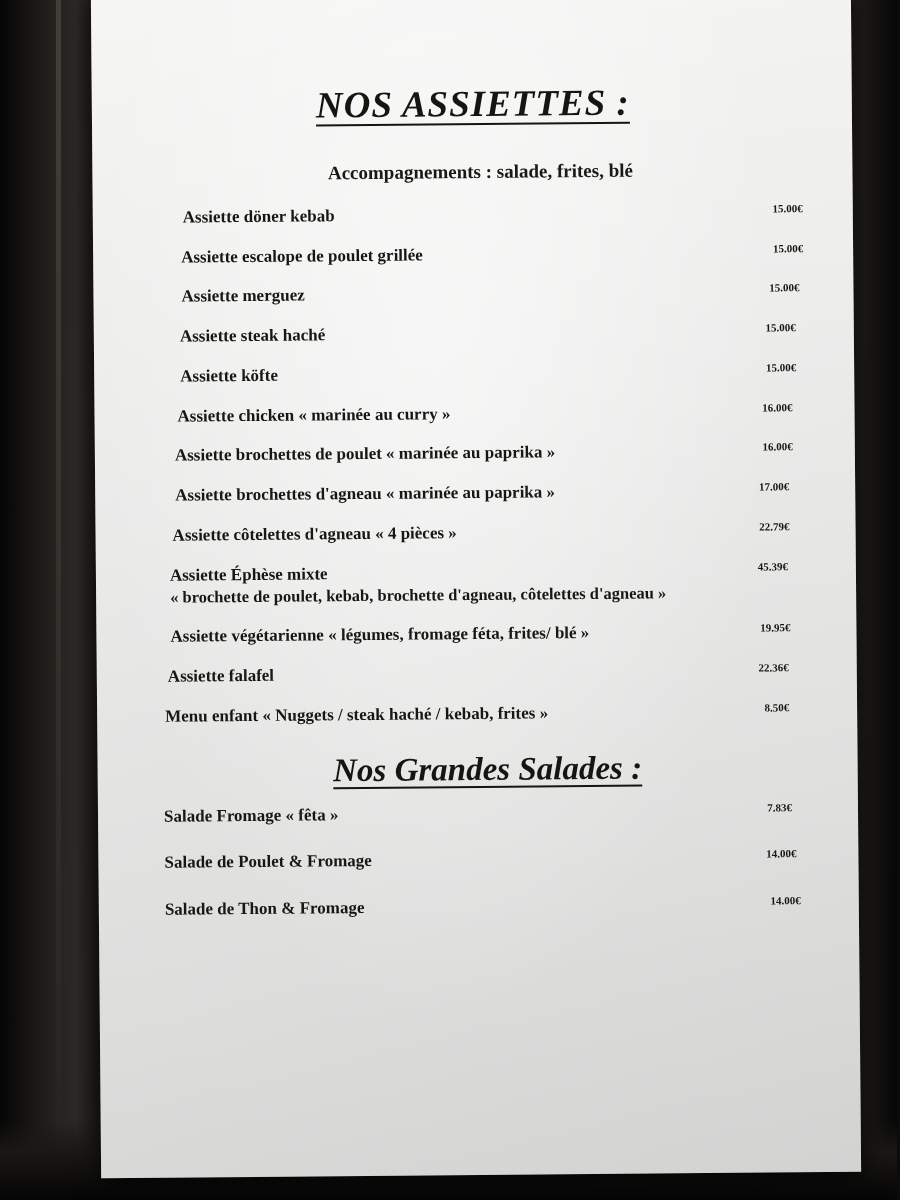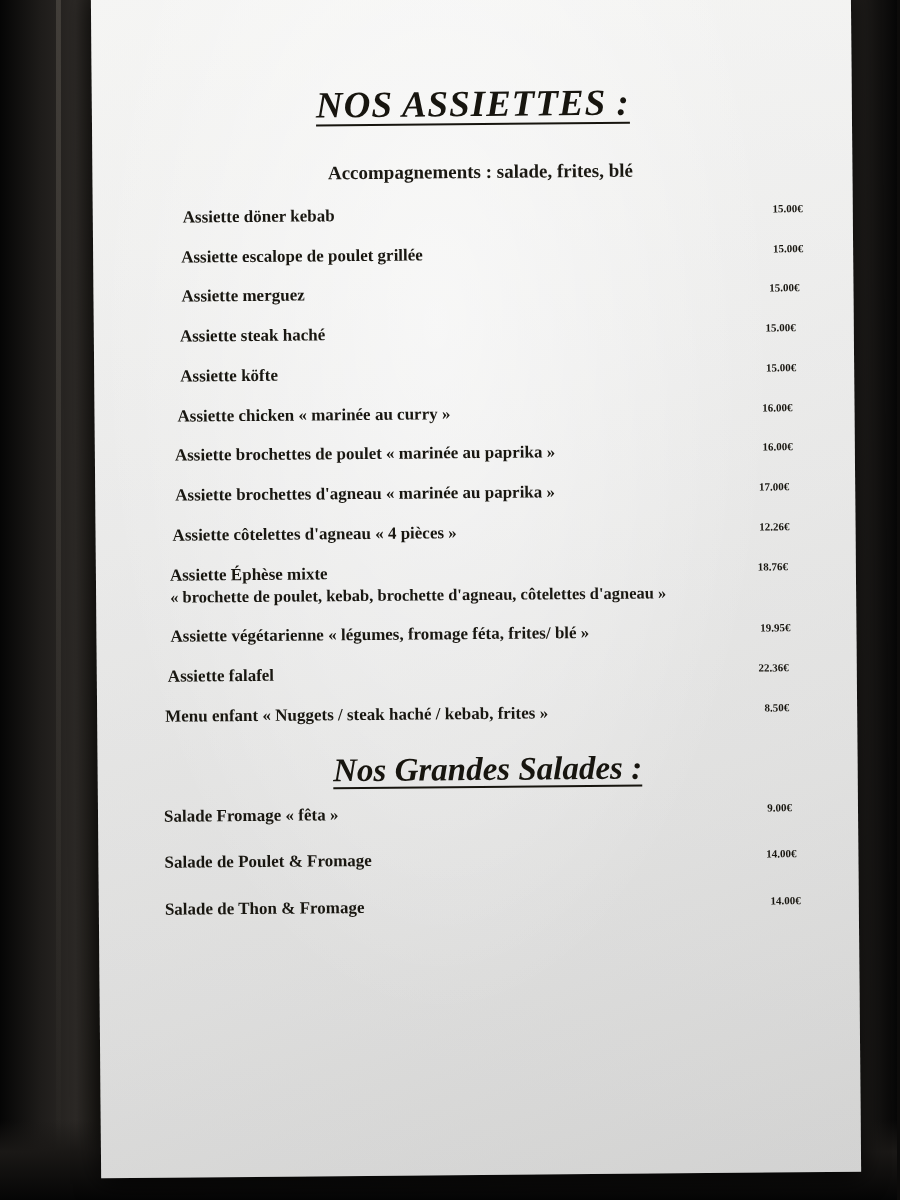--- a/index.html
+++ b/index.html
@@ -211,49 +211,49 @@
         <li class="menu-row i4 p-shift-3">
           <span class="name">Assiette brochettes de poulet « marinée au paprika »</span>
           <span class="price">16.00€</span>
         </li>
         <li class="menu-row i4 p-shift-2">
           <span class="name">Assiette brochettes d'agneau « marinée au paprika »</span>
           <span class="price">17.00€</span>
         </li>
         <li class="menu-row i5 p-shift-2">
           <span class="name">Assiette côtelettes d'agneau «  4 pièces »</span>
-          <span class="price">12.26€</span>
+          <span class="price">22.79€</span>
         </li>
         <li class="menu-row i6 p-shift-1">
           <span class="name">
             <span>Assiette Éphèse mixte</span>
             <span class="sub">« brochette de poulet, kebab, brochette d'agneau, côtelettes d'agneau »</span>
           </span>
-          <span class="price">18.76€</span>
+          <span class="price">45.39€</span>
         </li>
         <li class="menu-row i6 p-shift-2">
           <span class="name">Assiette végétarienne « légumes, fromage féta, frites/ blé »</span>
           <span class="price">19.95€</span>
         </li>
         <li class="menu-row i7 p-shift-1">
           <span class="name">Assiette falafel</span>
           <span class="price">22.36€</span>
         </li>
         <li class="menu-row i8 p-shift-1">
           <span class="name">Menu enfant « Nuggets / steak haché / kebab, frites »</span>
           <span class="price">8.50€</span>
         </li>
       </ul>
 
       <h2 class="section-title-2">Nos Grandes Salades :</h2>
 
       <ul class="menu-list salads">
         <li class="menu-row i9 p-shift-2">
           <span class="name">Salade Fromage « fêta »</span>
-          <span class="price">9.00€</span>
+          <span class="price">7.83€</span>
         </li>
         <li class="menu-row i9 p-shift-3">
           <span class="name">Salade de Poulet &amp; Fromage</span>
           <span class="price">14.00€</span>
         </li>
         <li class="menu-row i9 p-shift-4">
           <span class="name">Salade de Thon &amp; Fromage</span>
           <span class="price">14.00€</span>
         </li>
       </ul>

